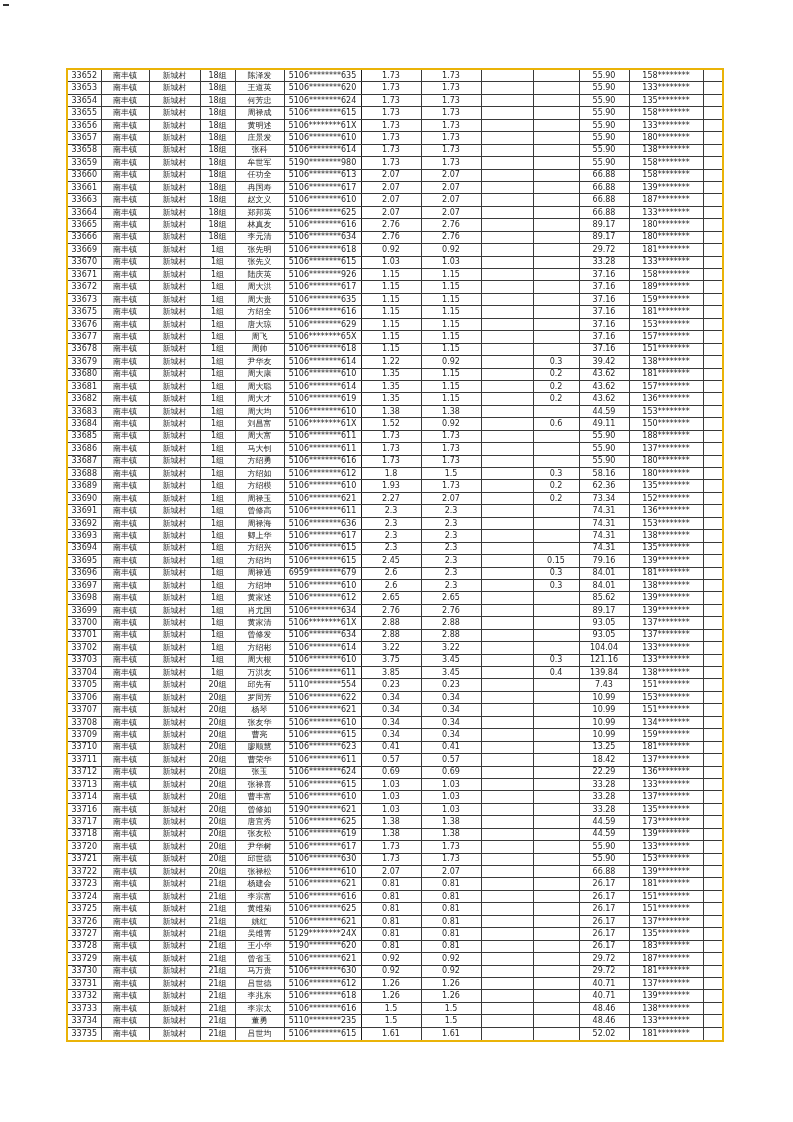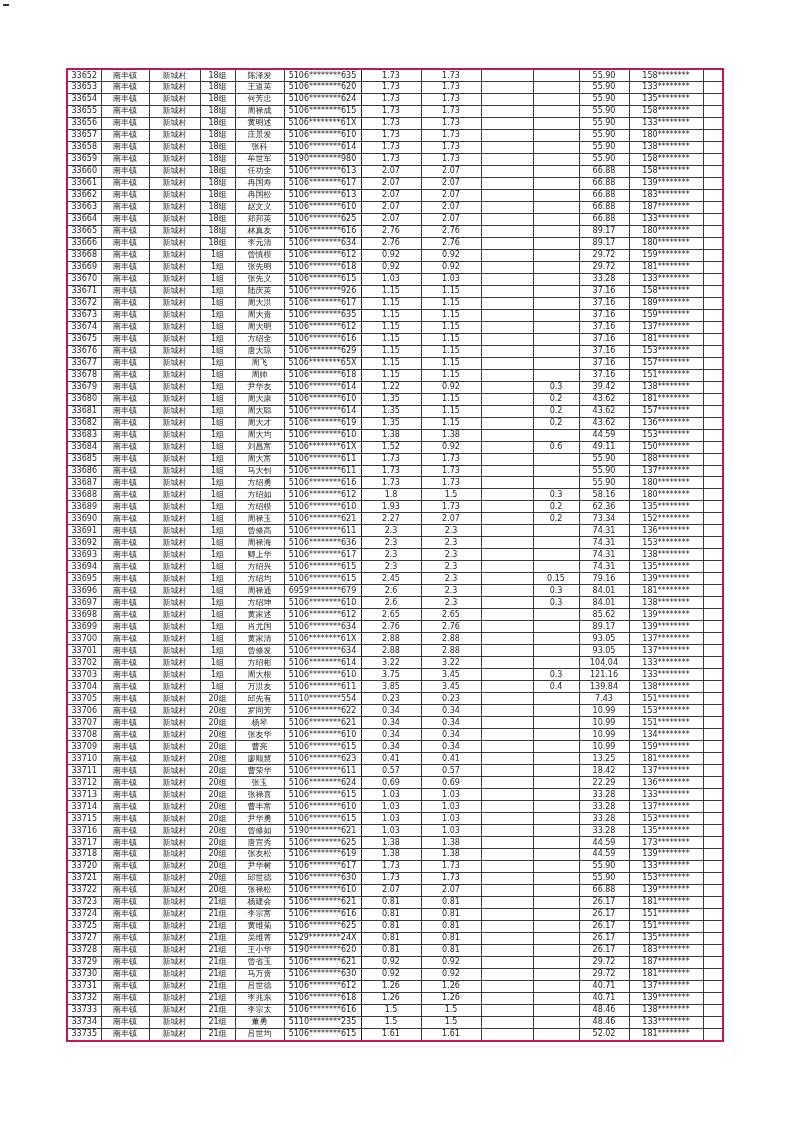--- a/index.html
+++ b/index.html
@@ -14,21 +14,21 @@
   .corner-mark{
     position:absolute;left:3px;top:4px;width:6px;height:2px;
     background:#333;
   }
   table.data{
     position:absolute;left:66px;top:68px;
     border-collapse:collapse;
     table-layout:fixed;
     width:656px;
     height:974px;
-    border:2px solid #be185d;
+    border:2px solid #eab308;
   }
   table.data td{
     border:1px solid #3a3a3a;
     padding:0 1px;
     height:10.59px;
     font-size:8px;
     line-height:1;
     color:#1f1f1f;
     text-align:center;
     vertical-align:middle;
@@ -209,35 +209,20 @@
           <td>5106********617</td>
           <td>2.07</td>
           <td>2.07</td>
           <td></td>
           <td></td>
           <td>66.88</td>
           <td>139********</td>
           <td></td>
         </tr>
         <tr>
-          <td>33662</td>
-          <td>南丰镇</td>
-          <td>新城村</td>
-          <td>18组</td>
-          <td>冉国松</td>
-          <td>5106********613</td>
-          <td>2.07</td>
-          <td>2.07</td>
-          <td></td>
-          <td></td>
-          <td>66.88</td>
-          <td>183********</td>
-          <td></td>
-        </tr>
-        <tr>
           <td>33663</td>
           <td>南丰镇</td>
           <td>新城村</td>
           <td>18组</td>
           <td>赵文义</td>
           <td>5106********610</td>
           <td>2.07</td>
           <td>2.07</td>
           <td></td>
           <td></td>
@@ -284,35 +269,20 @@
           <td>5106********634</td>
           <td>2.76</td>
           <td>2.76</td>
           <td></td>
           <td></td>
           <td>89.17</td>
           <td>180********</td>
           <td></td>
         </tr>
         <tr>
-          <td>33668</td>
-          <td>南丰镇</td>
-          <td>新城村</td>
-          <td>1组</td>
-          <td>曾慎模</td>
-          <td>5106********612</td>
-          <td>0.92</td>
-          <td>0.92</td>
-          <td></td>
-          <td></td>
-          <td>29.72</td>
-          <td>159********</td>
-          <td></td>
-        </tr>
-        <tr>
           <td>33669</td>
           <td>南丰镇</td>
           <td>新城村</td>
           <td>1组</td>
           <td>张先明</td>
           <td>5106********618</td>
           <td>0.92</td>
           <td>0.92</td>
           <td></td>
           <td></td>
@@ -374,35 +344,20 @@
           <td>5106********635</td>
           <td>1.15</td>
           <td>1.15</td>
           <td></td>
           <td></td>
           <td>37.16</td>
           <td>159********</td>
           <td></td>
         </tr>
         <tr>
-          <td>33674</td>
-          <td>南丰镇</td>
-          <td>新城村</td>
-          <td>1组</td>
-          <td>周大明</td>
-          <td>5106********612</td>
-          <td>1.15</td>
-          <td>1.15</td>
-          <td></td>
-          <td></td>
-          <td>37.16</td>
-          <td>137********</td>
-          <td></td>
-        </tr>
-        <tr>
           <td>33675</td>
           <td>南丰镇</td>
           <td>新城村</td>
           <td>1组</td>
           <td>方绍全</td>
           <td>5106********616</td>
           <td>1.15</td>
           <td>1.15</td>
           <td></td>
           <td></td>
@@ -986,35 +941,20 @@
           <td>新城村</td>
           <td>20组</td>
           <td>曹丰富</td>
           <td>5106********610</td>
           <td>1.03</td>
           <td>1.03</td>
           <td></td>
           <td></td>
           <td>33.28</td>
           <td>137********</td>
-          <td></td>
-        </tr>
-        <tr>
-          <td>33715</td>
-          <td>南丰镇</td>
-          <td>新城村</td>
-          <td>20组</td>
-          <td>尹华勇</td>
-          <td>5106********615</td>
-          <td>1.03</td>
-          <td>1.03</td>
-          <td></td>
-          <td></td>
-          <td>33.28</td>
-          <td>153********</td>
           <td></td>
         </tr>
         <tr>
           <td>33716</td>
           <td>南丰镇</td>
           <td>新城村</td>
           <td>20组</td>
           <td>曾修如</td>
           <td>5190********621</td>
           <td>1.03</td>
@@ -1139,20 +1079,35 @@
           <td>5106********625</td>
           <td>0.81</td>
           <td>0.81</td>
           <td></td>
           <td></td>
           <td>26.17</td>
           <td>151********</td>
           <td></td>
         </tr>
         <tr>
+          <td>33726</td>
+          <td>南丰镇</td>
+          <td>新城村</td>
+          <td>21组</td>
+          <td>姚红</td>
+          <td>5106********621</td>
+          <td>0.81</td>
+          <td>0.81</td>
+          <td></td>
+          <td></td>
+          <td>26.17</td>
+          <td>137********</td>
+          <td></td>
+        </tr>
+        <tr>
           <td>33727</td>
           <td>南丰镇</td>
           <td>新城村</td>
           <td>21组</td>
           <td>吴维菁</td>
           <td>5129********24X</td>
           <td>0.81</td>
           <td>0.81</td>
           <td></td>
           <td></td>

